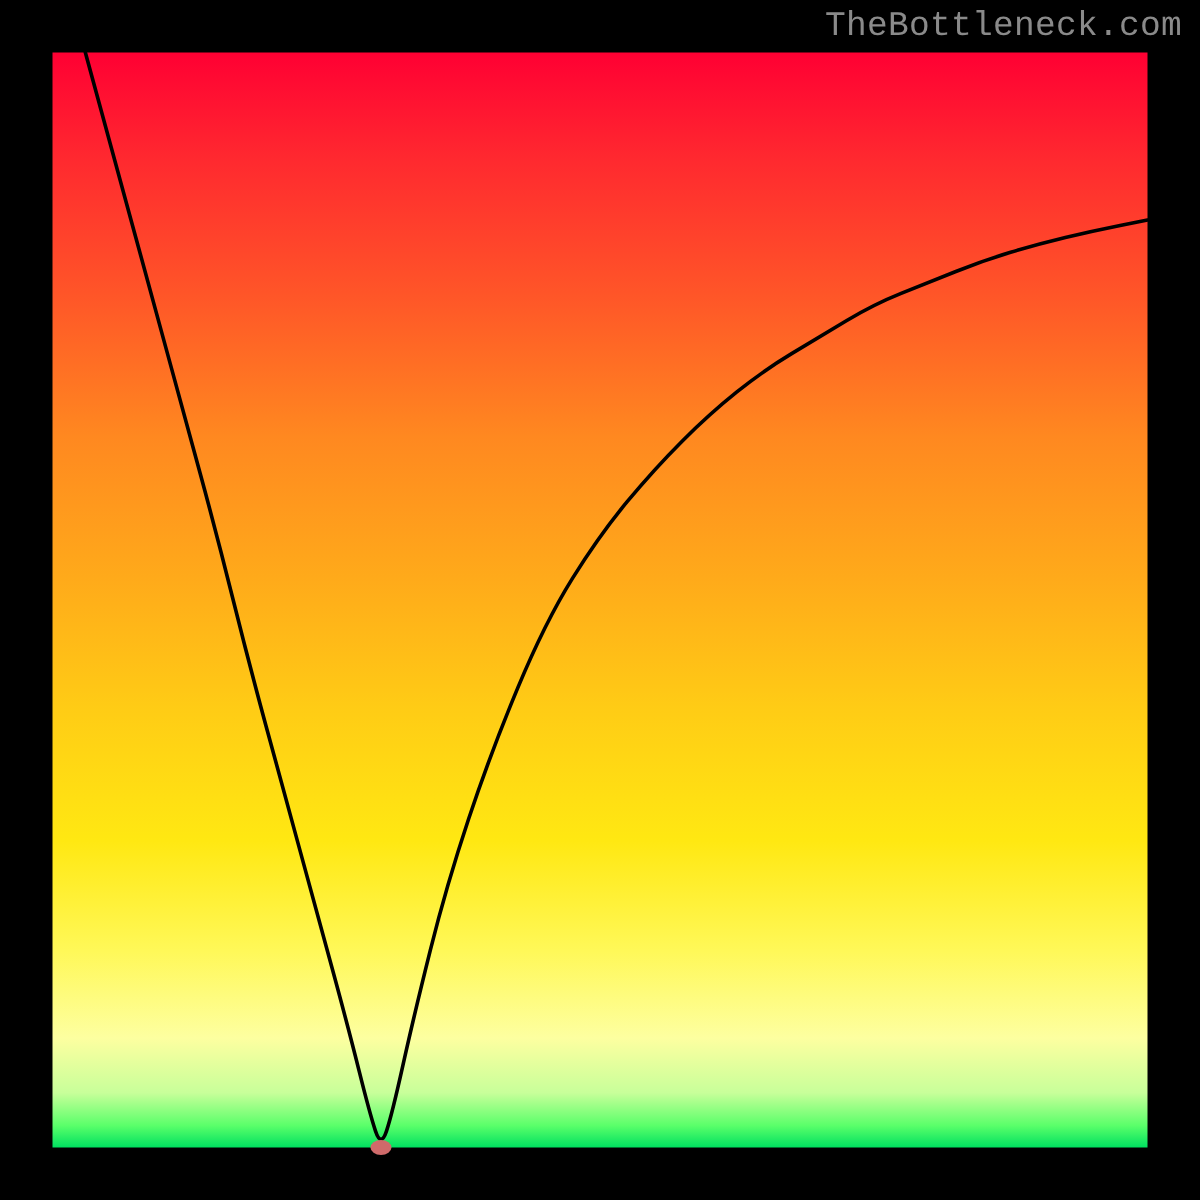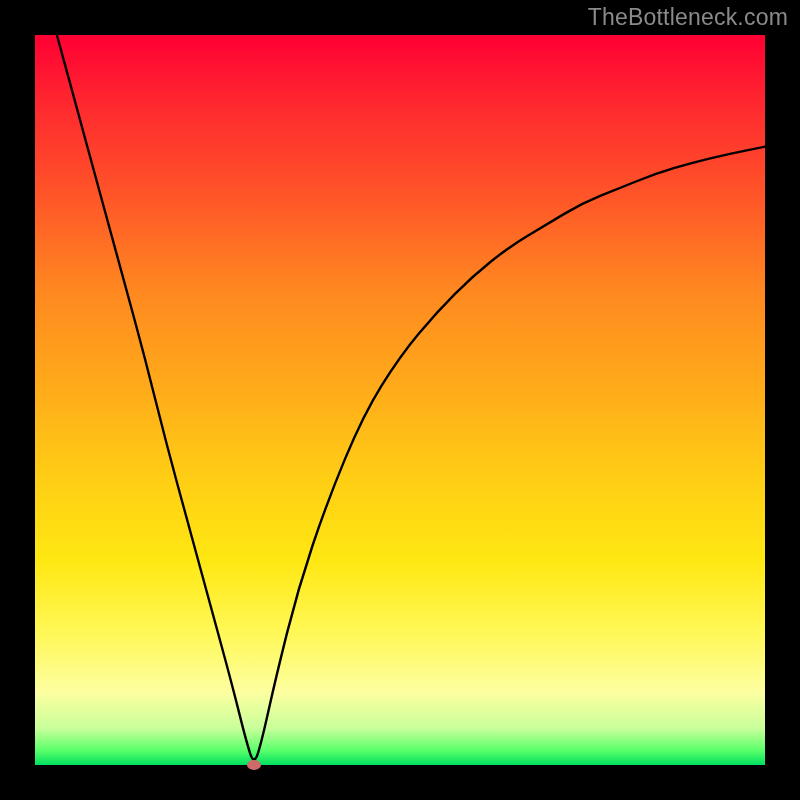--- a/index.html
+++ b/index.html
@@ -44,21 +44,21 @@
     left: 35px;
     top: 35px;
     width: 730px;
     height: 730px;
     overflow: visible;
   }
   .watermark {
     position: absolute;
     top: 4px;
     right: 12px;
-    font-family: Liberation Sans, sans-serif;
+    font-family: Liberation Mono, monospace;
     font-size: 23px;
     color: #8a8a8a;
     letter-spacing: 0.2px;
   }
   .marker {
     position: absolute;
     width: 14px;
     height: 10px;
     border-radius: 50%;
     background: #cf6a6a;

